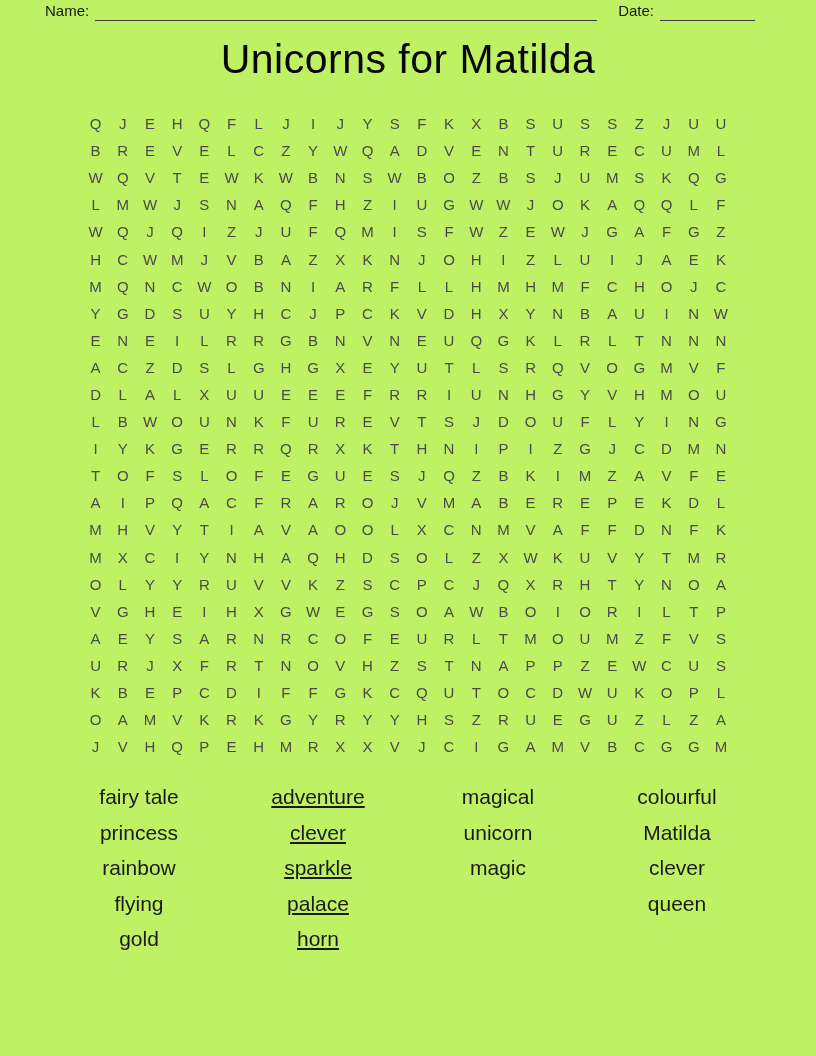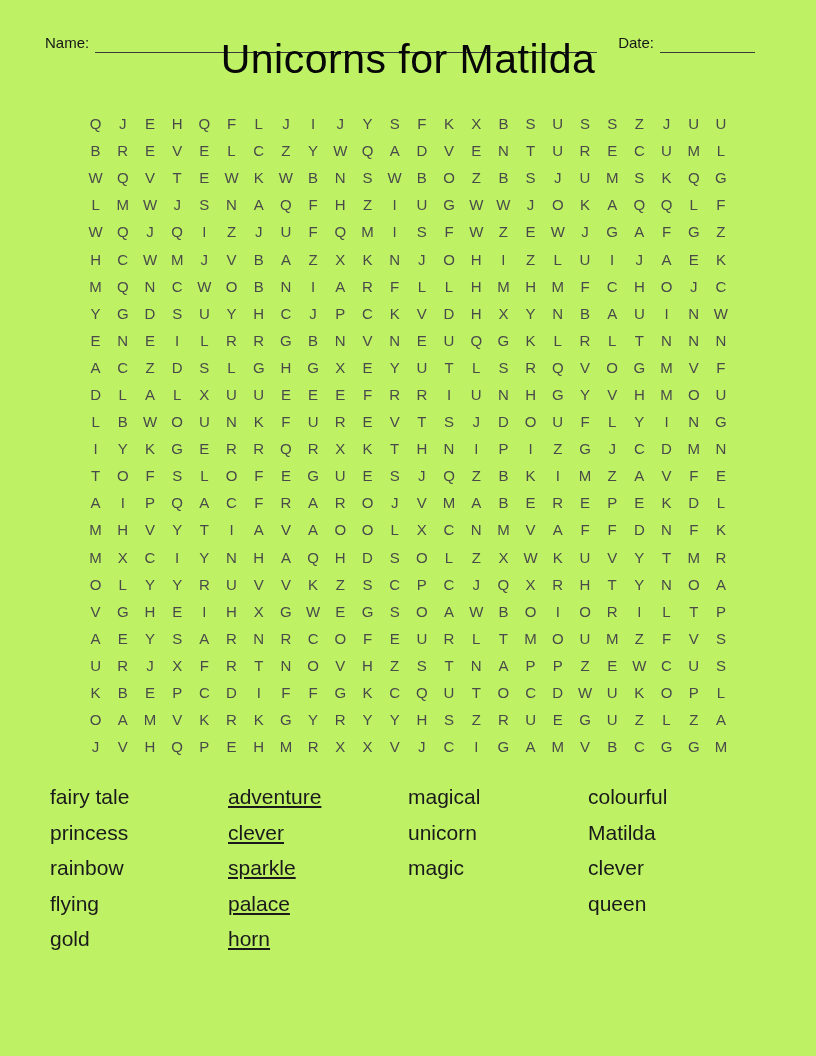--- a/index.html
+++ b/index.html
@@ -21,21 +21,21 @@
     font-size: 15px;
     color: #161616;
   }
   .label { line-height: 20px; white-space: nowrap; }
   .blank-line {
     display: inline-block;
     height: 17px;
     border-bottom: 1.5px solid #3a3a3a;
   }
   .name-line { width: 502px; margin-left: 6px; }
-  .date-label { margin-left: 21px; margin-top: 32px; }
+  .date-label { margin-left: 21px; }
   .date-line { width: 95px; margin-left: 6px; }
   .title {
     position: absolute;
     top: 36px;
     left: 0;
     width: 100%;
     margin: 0;
     text-align: center;
     font-size: 41px;
     font-weight: 400;
@@ -63,21 +63,21 @@
     top: 779px;
     left: 50px;
     display: flex;
     color: #1a1a1a;
     font-size: 21px;
   }
   .word-col-0 { width: 178px; }
   .word-col-1 { width: 180px; text-decoration: underline; }
   .word-col-2 { width: 180px; }
   .word-col-3 { width: 178px; }
-  .word-item { line-height: 35.6px; }
+  .word-item { line-height: 35.6px; text-align: center; }
 </style>
 </head>
 <body>
 
 <div class="page">
 
   <div class="header">
     <span class="label">Name:</span>
     <span class="blank-line name-line"></span>
     <span class="label date-label">Date:</span>

